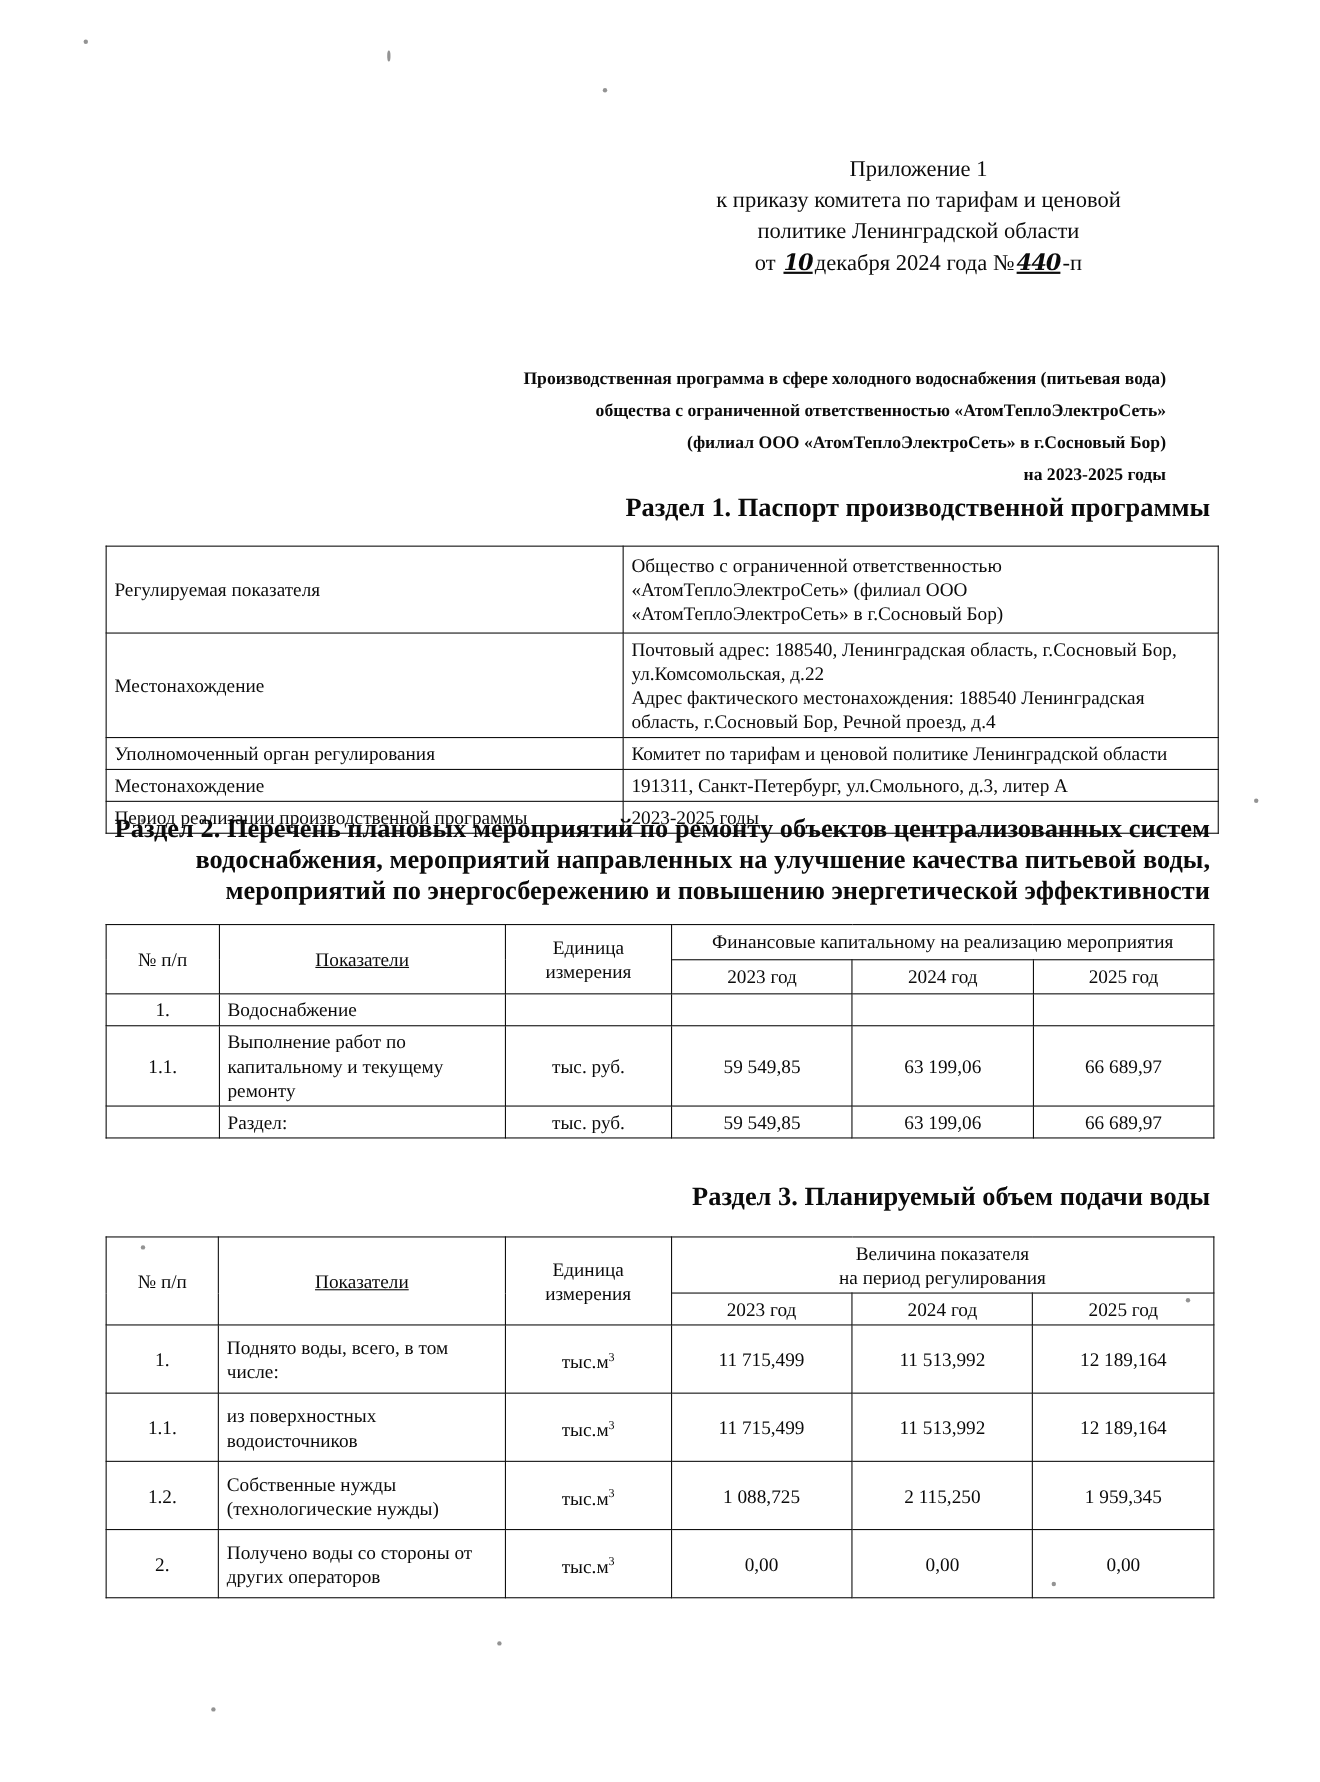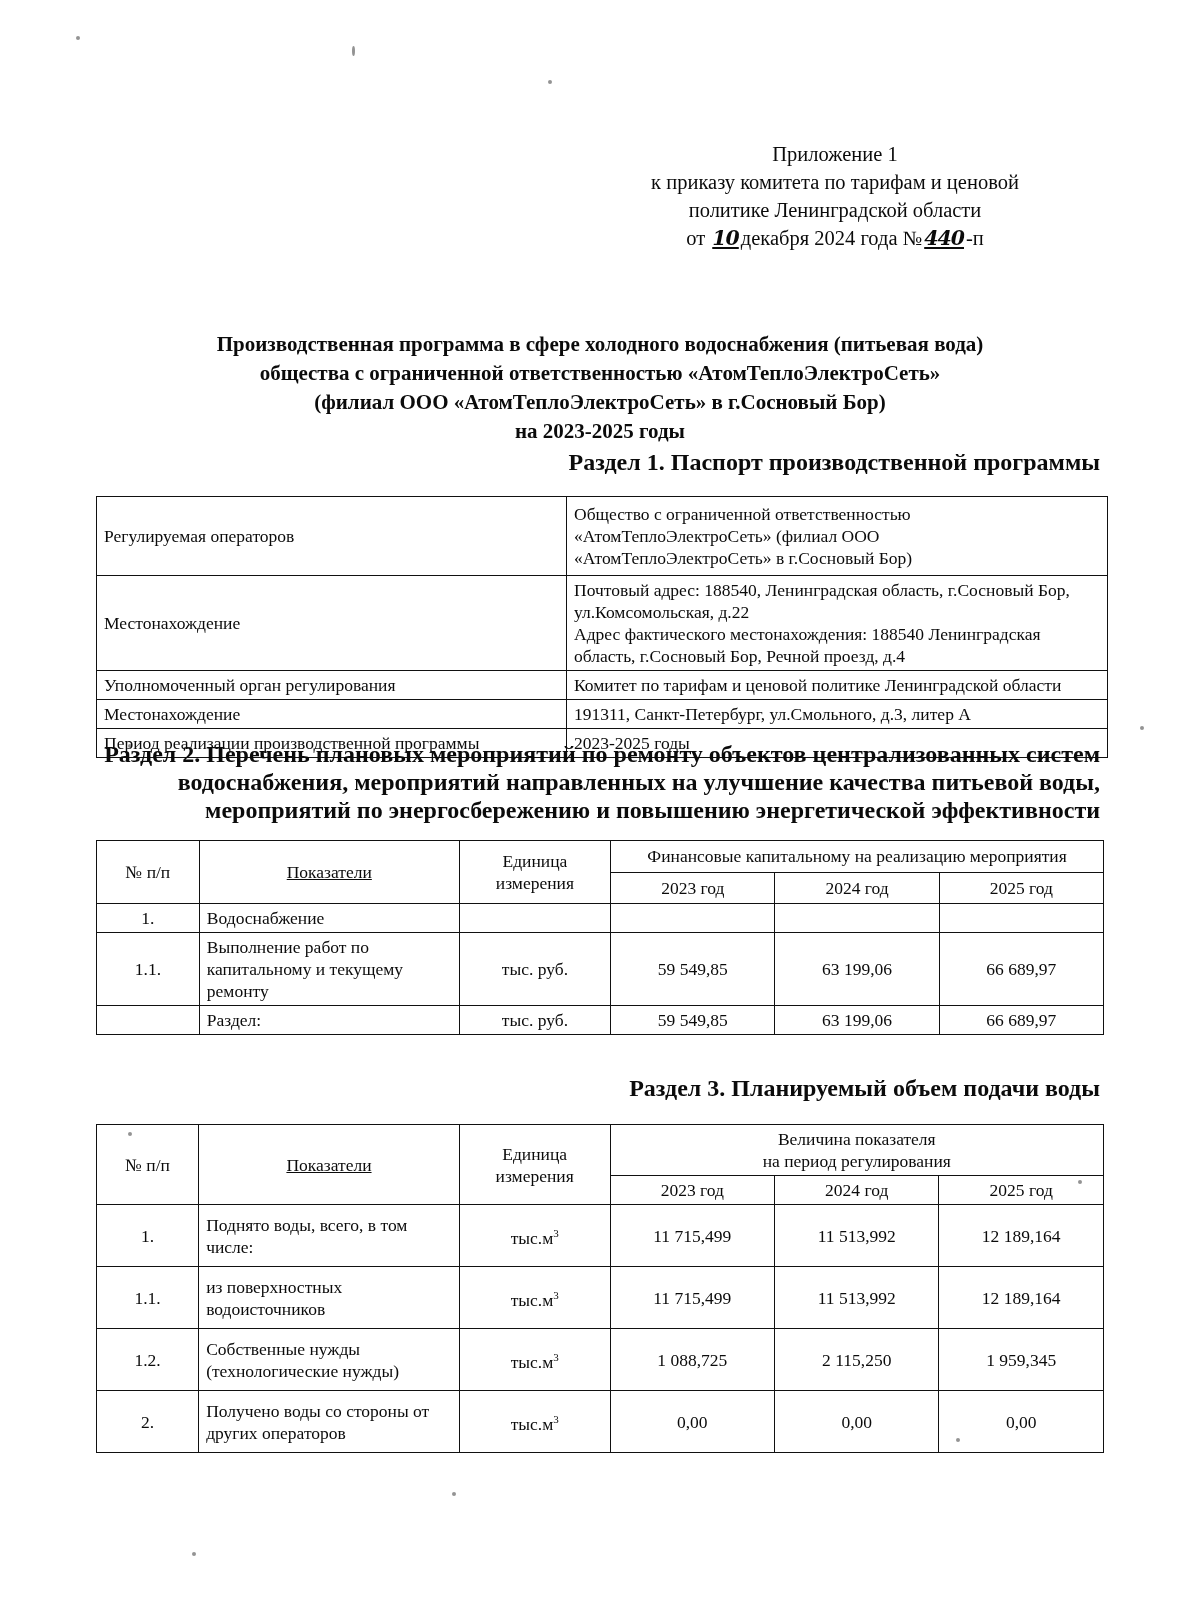--- a/index.html
+++ b/index.html
@@ -50,23 +50,23 @@
     letter-spacing: -1px;
     padding: 0 2px;
   }
 
   
   .main-title {
     position: absolute;
     top: 330px;
     left: 140px;
     width: 920px;
-    text-align: center;
+    text-align: right;
     font-weight: bold;
-    font-size: 21px;
+    font-size: 16px;
     line-height: 29px;
   }
 
   .section-title {
     position: absolute;
     width: 1000px;
     left: 100px;
     text-align: right;
     font-weight: bold;
     font-size: 24px;
@@ -162,21 +162,21 @@
     <div>общества с ограниченной ответственностью «АтомТеплоЭлектроСеть»</div>
     <div>(филиал ООО «АтомТеплоЭлектроСеть» в г.Сосновый Бор)</div>
     <div>на 2023-2025 годы</div>
   </div>
 
   <div class="section-title" id="sec1-title">Раздел 1. Паспорт производственной программы</div>
 
   <table id="table-passport">
     <tbody>
       <tr>
-        <td class="label tall">Регулируемая операторов</td>
+        <td class="label tall">Регулируемая показателя</td>
         <td>
           <p>Общество с ограниченной ответственностью</p>
           <p>«АтомТеплоЭлектроСеть» (филиал ООО</p>
           <p>«АтомТеплоЭлектроСеть» в г.Сосновый Бор)</p>
         </td>
       </tr>
       <tr>
         <td class="label tall">Местонахождение</td>
         <td>
           <p>Почтовый адрес: 188540, Ленинградская область, г.Сосновый Бор,</p>

